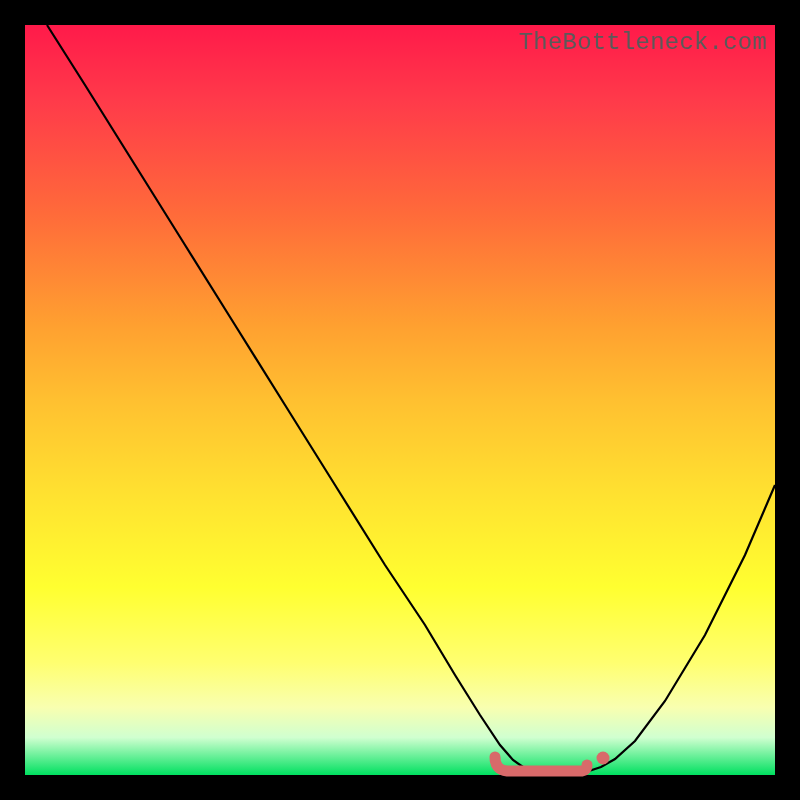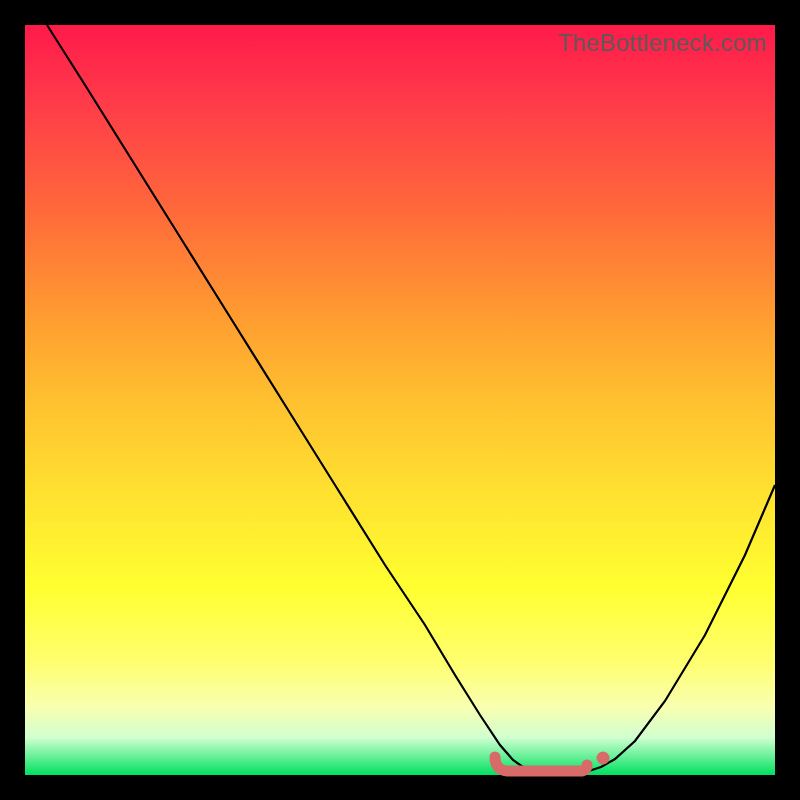--- a/index.html
+++ b/index.html
@@ -27,21 +27,21 @@
       #ffff70 85%,
       #f8ffb0 91%,
       #d0ffd0 95%,
       #00e060 100%
     );
   }
   .watermark {
     position: absolute;
     top: 4px;
     right: 8px;
-    font-family: Liberation Sans, sans-serif;
+    font-family: Liberation Mono, monospace;
     font-size: 24px;
     font-weight: 500;
     color: #5a5a5a;
     letter-spacing: 0.2px;
     text-align: right;
   }
   svg.curves {
     position: absolute;
     left: 0; top: 0;
     width: 750px; height: 750px;

